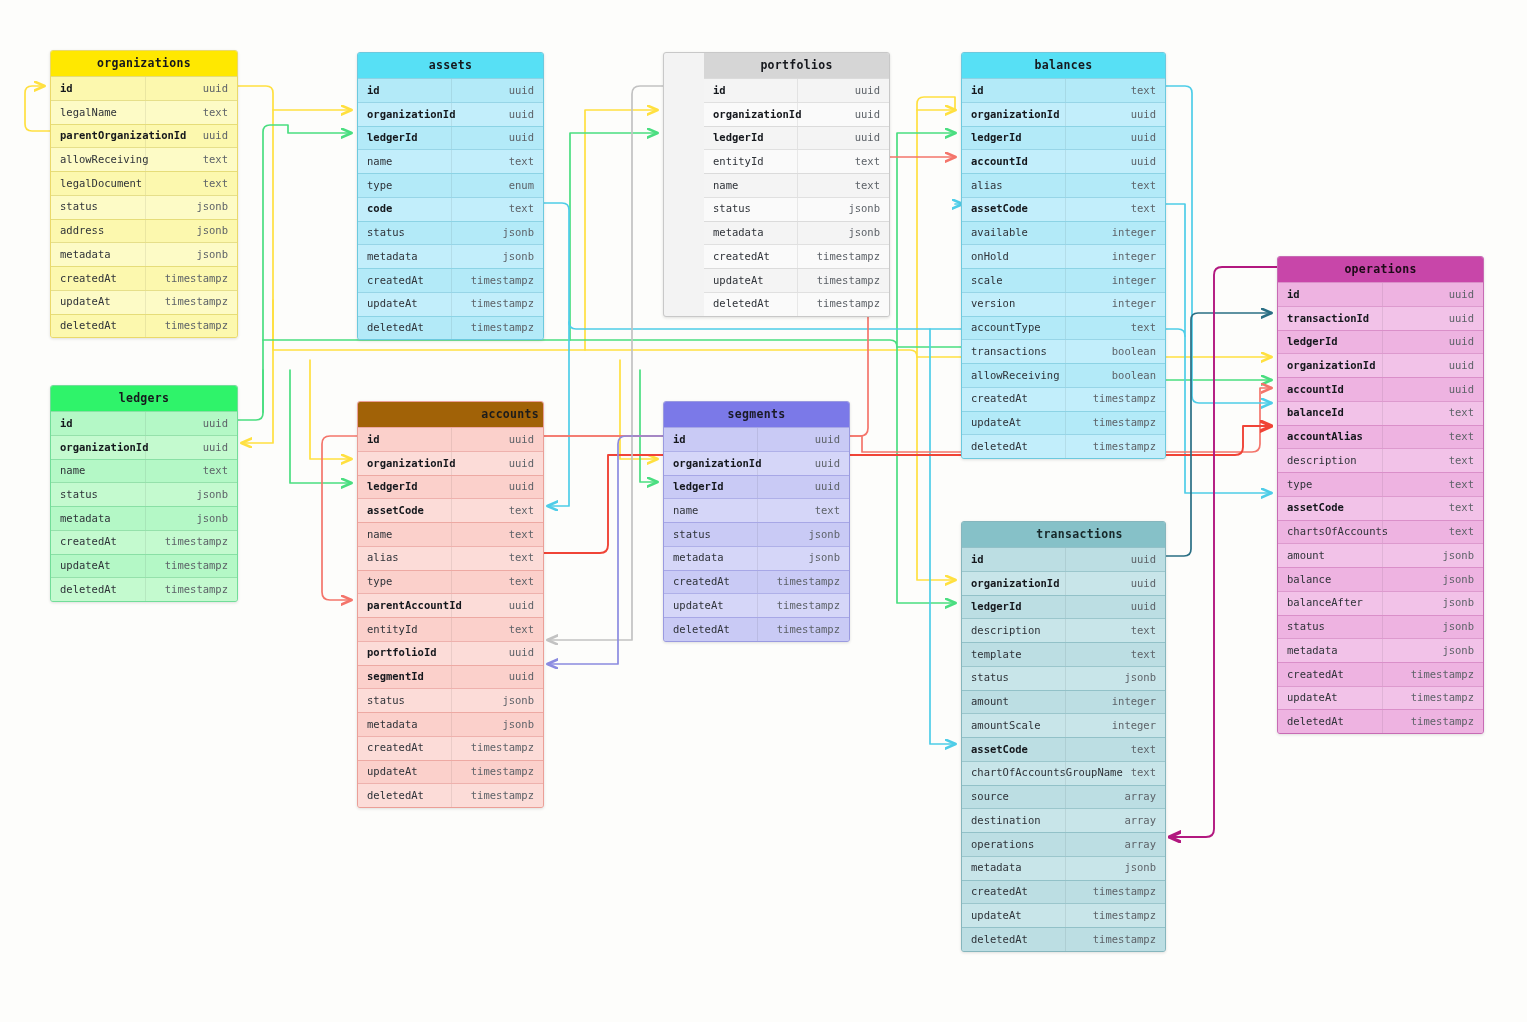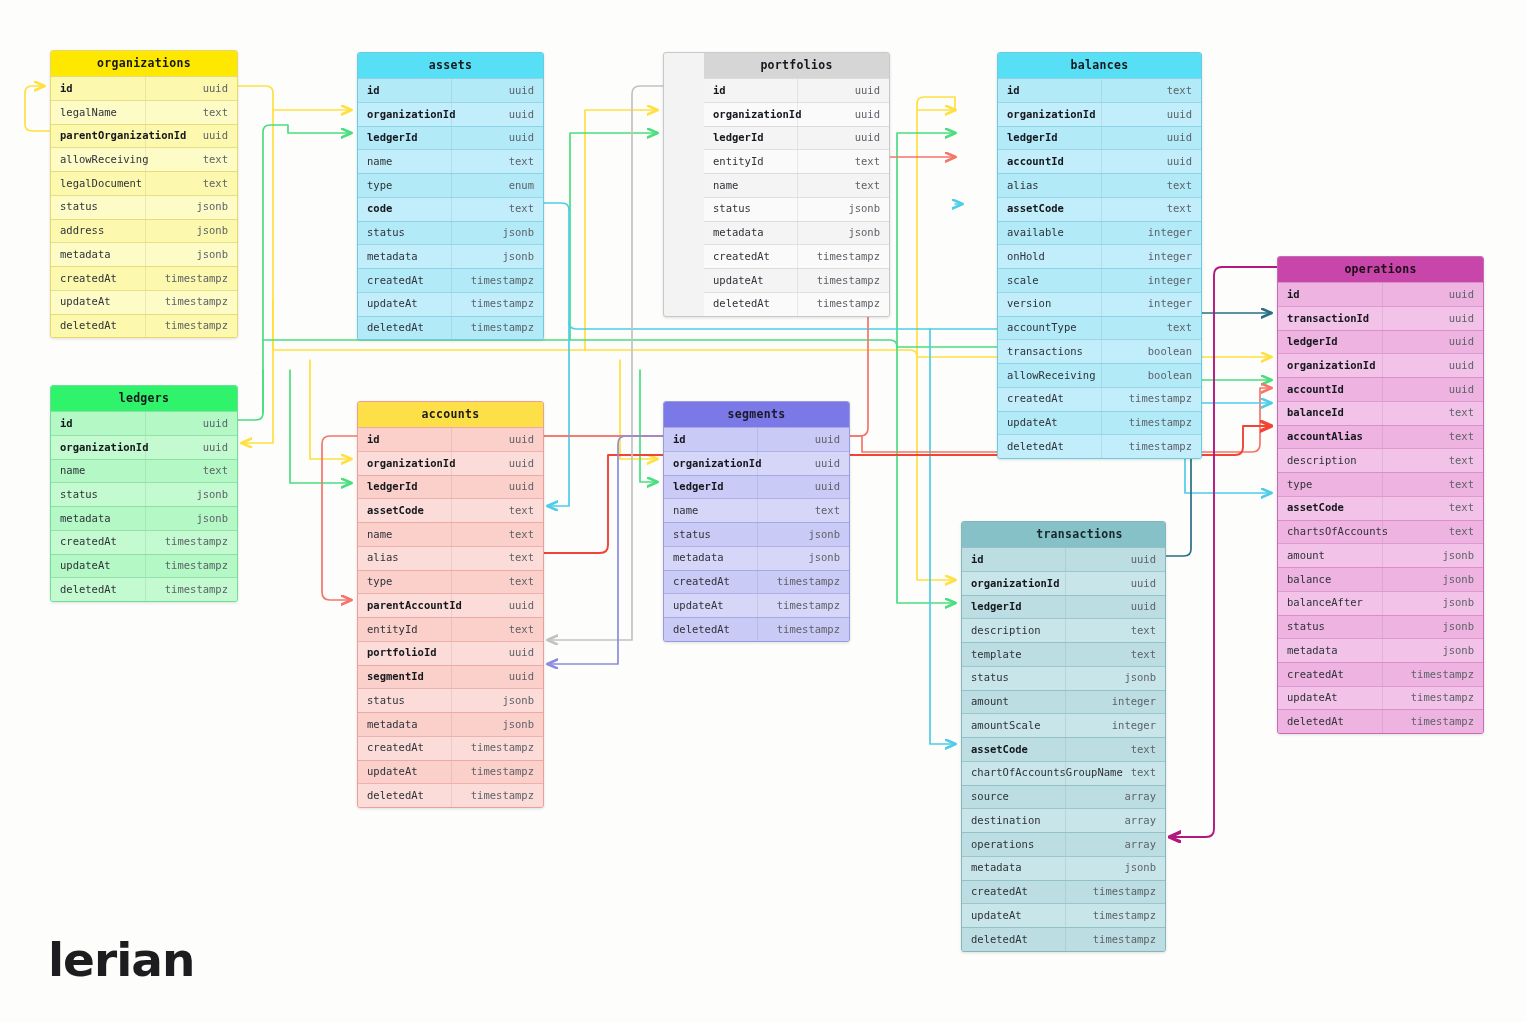--- a/index.html
+++ b/index.html
@@ -92,21 +92,21 @@
   .t-cyan .entity-title { background: #57e0f5; }
   .t-cyan { background: #b6edfa; border-color:#6cc9de; }
   .t-cyan .field { background: #b3eaf8; border-top-color: rgba(40,150,180,0.28); }
   .t-cyan .field:nth-child(even) { background: #c2eefb; }
 
   .t-gray .entity-title { background: #d6d6d6; }
   .t-gray { background: #f3f3f3; border-color:#c8c8c8;padding-left:40px; }
   .t-gray .field { background: #f4f4f4; border-top-color: rgba(0,0,0,0.10); }
   .t-gray .field:nth-child(even) { background: #fafafa; }
 
-  .t-red .entity-title { background: #fde047; color:#1c1c1c; }
+  .t-red .entity-title { background: #a16207; color:#1c1c1c;text-align:right; }
   .t-red { background: #fcd2cd; border-color:#eb9f97; }
   .t-red .field { background: #fbd0cb; border-top-color: rgba(200,70,60,0.28); }
   .t-red .field:nth-child(even) { background: #fcdcd8; }
 
   .t-purple .entity-title { background: #7b79e8; color:#1a1a26; }
   .t-purple { background: #cccdf6; border-color:#9a9ae0; }
   .t-purple .field { background: #c9caf5; border-top-color: rgba(80,80,190,0.28); }
   .t-purple .field:nth-child(even) { background: #d5d6f8; }
 
   .t-teal .entity-title { background: #86c1c8; color:#17282a;padding-left:36px; }
@@ -509,21 +509,21 @@
           <div class="field">
             <span class="fname">updateAt</span>
             <span class="ftype">timestampz</span>
           </div>
           <div class="field">
             <span class="fname">deletedAt</span>
             <span class="ftype">timestampz</span>
           </div>
         </div>
       </div>
-      <div class="entity t-cyan" style="left: 961px; top: 52px; width: 203px; margin-left: 36px;">
+      <div class="entity t-cyan" style="left: 961px; top: 52px; width: 203px;">
         <div class="entity-title">balances</div>
         <div class="fields">
           <div class="field key">
             <span class="fname">id</span>
             <span class="ftype">text</span>
           </div>
           <div class="field key">
             <span class="fname">organizationId</span>
             <span class="ftype">uuid</span>
           </div>
@@ -734,14 +734,13 @@
             <span class="ftype">timestampz</span>
           </div>
           <div class="field">
             <span class="fname">deletedAt</span>
             <span class="ftype">timestampz</span>
           </div>
         </div>
       </div>
     </div>
 
-  <div id="logo">lerian</div>
 </div>
 
 </body></html>

